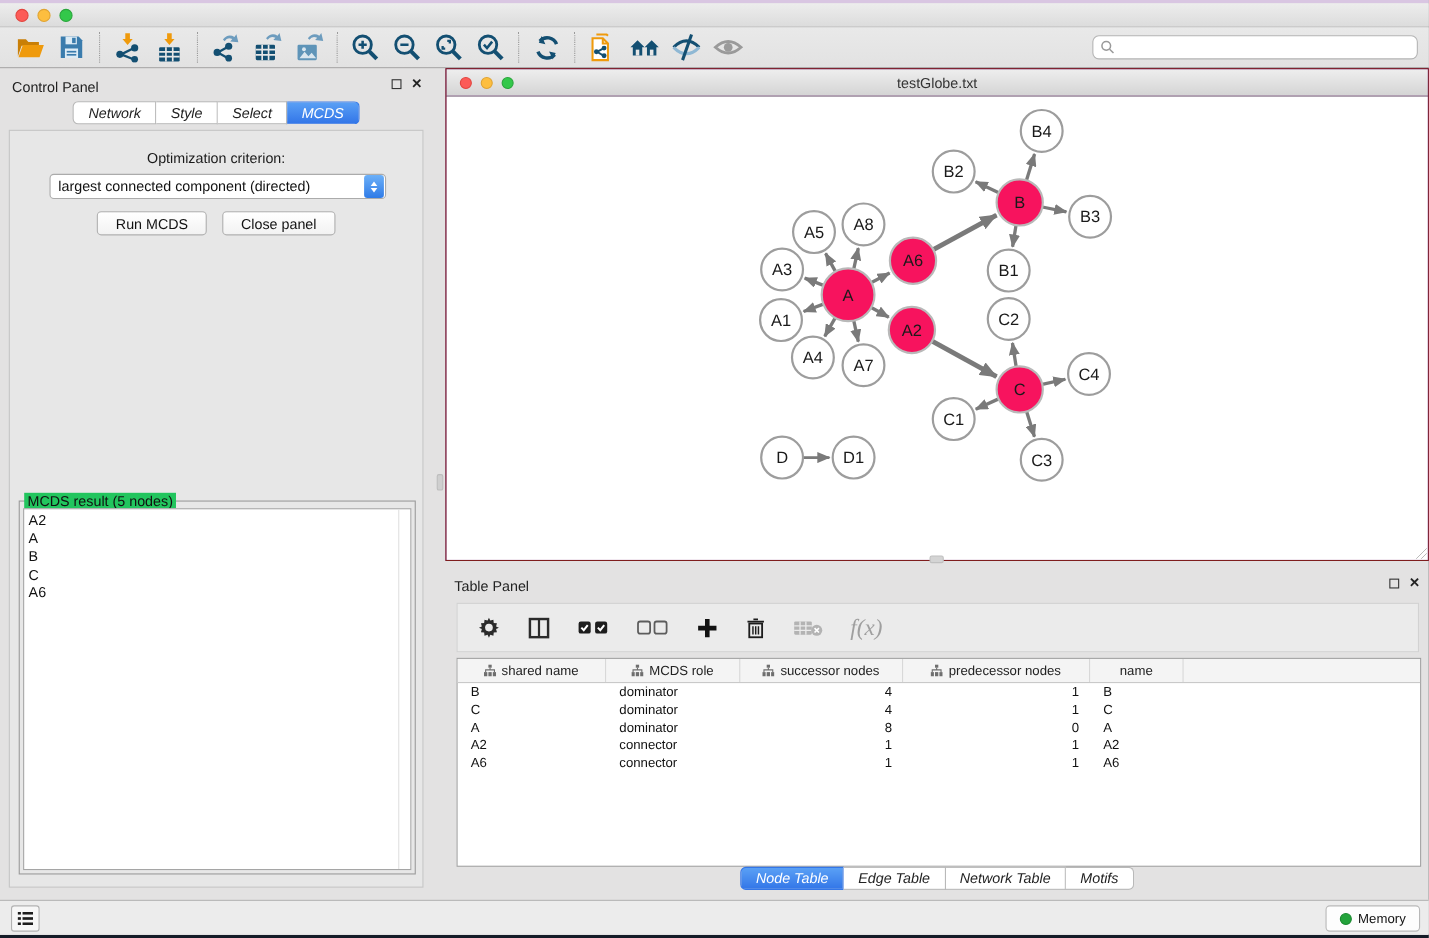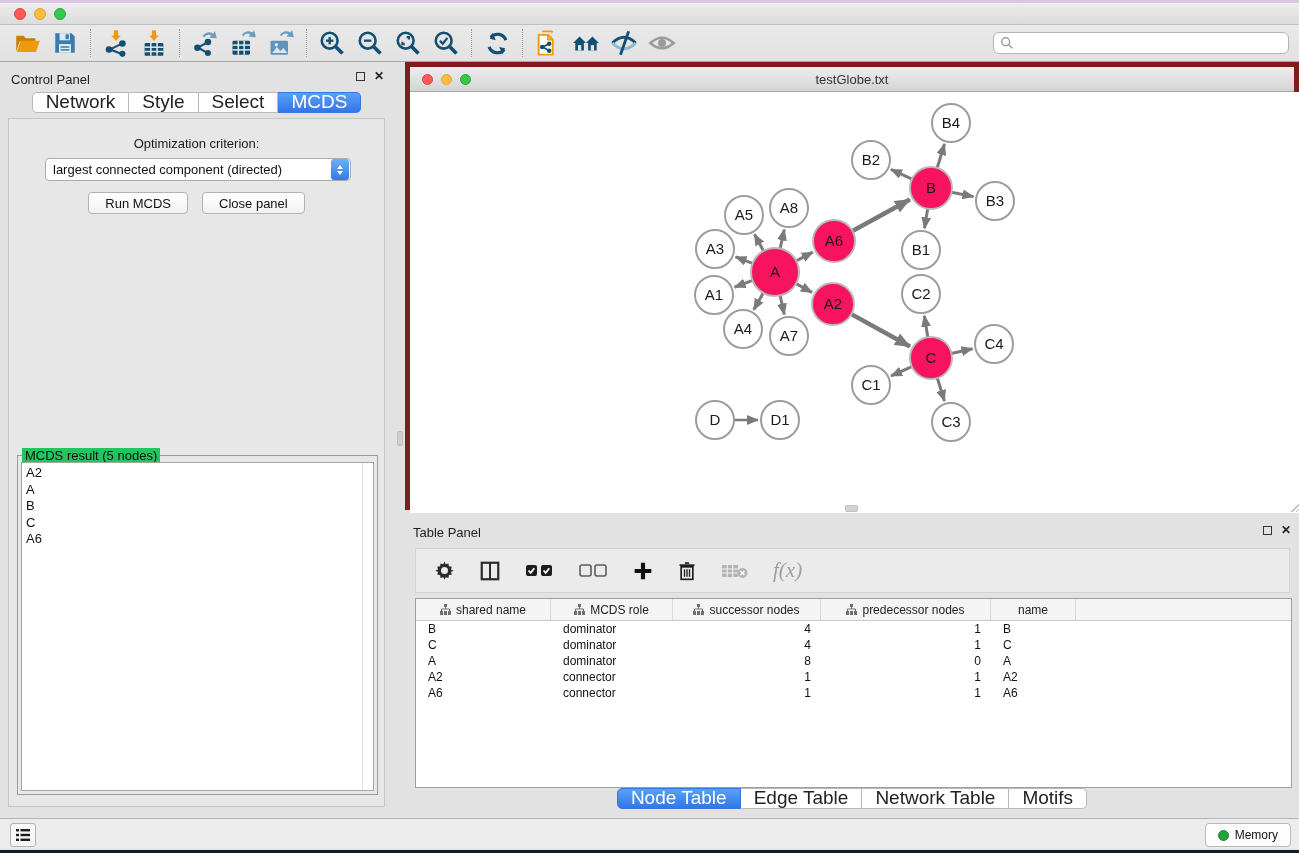--- a/index.html
+++ b/index.html
@@ -31,22 +31,22 @@
   
   .control-panel { position:absolute; left:3px; top:66px; width:387px; height:744px; }
   .panel-head { position:relative; height:26px; display:flex; align-items:center; }
   .panel-head .ptitle { font-size:13px; color:#222; margin-left:8px; }
   .win-mini { position:absolute; display:flex; gap:9px; align-items:center; }
   .control-panel .win-mini { right:6px; top:6px; }
   .float-ic { width:9px; height:9px; border:1.5px solid #333; display:inline-block; }
   .close-ic { font-size:12px; font-weight:bold; color:#222; line-height:9px; }
 
   .seg-tabs { display:flex; justify-content:center; }
-  .seg { font-size:19px; color:#222; background:#fff; border:1px solid #b9b9b9; border-left:none;
-    padding:2px 13px 3px; height:21px; display:flex; align-items:center; }
+  .seg { font-size:13px; color:#222; background:#fff; border:1px solid #b9b9b9; border-left:none;
+    padding:2px 13px 3px; height:21px; display:flex; align-items:center;font-style:italic; }
   .seg:first-child { border-left:1px solid #b9b9b9; border-radius:5px 0 0 5px; }
   .seg:last-child { border-radius:0 5px 5px 0; }
   .seg.active { background:linear-gradient(#5aa0f5,#3376e8); border-color:#3376e8; color:#fff; }
 
   .cp-content { position:absolute; left:5px; top:52px; width:377px; height:689px;
     border:1px solid #c6c6c6; background:#e7e7e7; }
   .opt-label { margin-top:17px; text-align:center; font-size:13px; color:#1a1a1a; }
   .selectbox { position:absolute; left:36px; top:39px; width:306px; height:23px; background:#fff;
     border:1px solid #ababab; border-radius:4px; display:flex; align-items:center; }
   .selectbox .sel-text { flex:1; font-size:13px; color:#111; padding-left:7px; white-space:nowrap; overflow:hidden; }
@@ -65,21 +65,21 @@
     border:1px solid #a5a5a5; overflow:hidden; font-size:13px; color:#111; padding:2px 0 0 4px; line-height:16.5px; }
   .result-scroll { position:absolute; top:0; bottom:0; right:10px; width:1px; background:#e0e0e0; }
 
   
   .v-divider { position:absolute; left:390px; top:62px; width:15px; height:748px; }
   .v-handle { position:absolute; left:7px; top:369px; width:6px; height:15px; background:#cfcfcf; border:1px solid #bdbdbd; border-radius:2px; }
   .h-handle { position:absolute; left:845px; top:505px; width:13px; height:7px; background:#d4d4d4; border:1px solid #c0c0c0; border-radius:2px; z-index:5; }
 
   
   .net-window { position:absolute; left:405px; top:62px; width:894px; height:448px;
-    border:5px solid #7f1d1d; background:#701a75; }
+    border:1px solid #7f1d1d; background:#701a75; }
   .net-titlebar { height:25px; background:linear-gradient(#eeeeee,#d4d4d4); border-bottom:1px solid #a7a7a7;
     display:flex; align-items:center; position:relative; }
   .net-titlebar .traffic { margin-left:12px; }
   .net-titlebar .tl { width:11px; height:11px; }
   .net-titlebar .title { position:absolute; left:0; right:0; text-align:center; font-size:13px; color:#333; }
   .net-canvas { position:relative; width:892px; height:421px; background:#fff; }
   .resize-grip { position:absolute; right:1px; bottom:1px; width:12px; height:12px;
     background:
       linear-gradient(135deg, transparent 0 58%, #bbb 58% 64%, transparent 64% 76%, #bbb 76% 82%, transparent 82%); }
 

